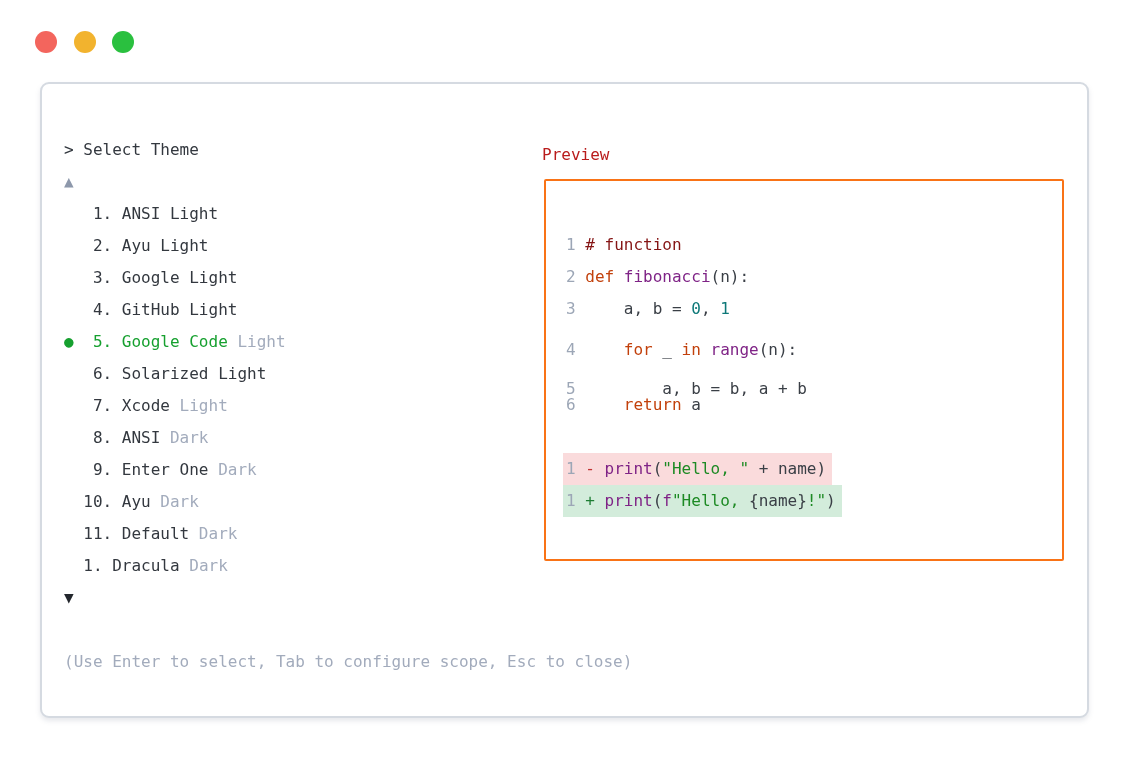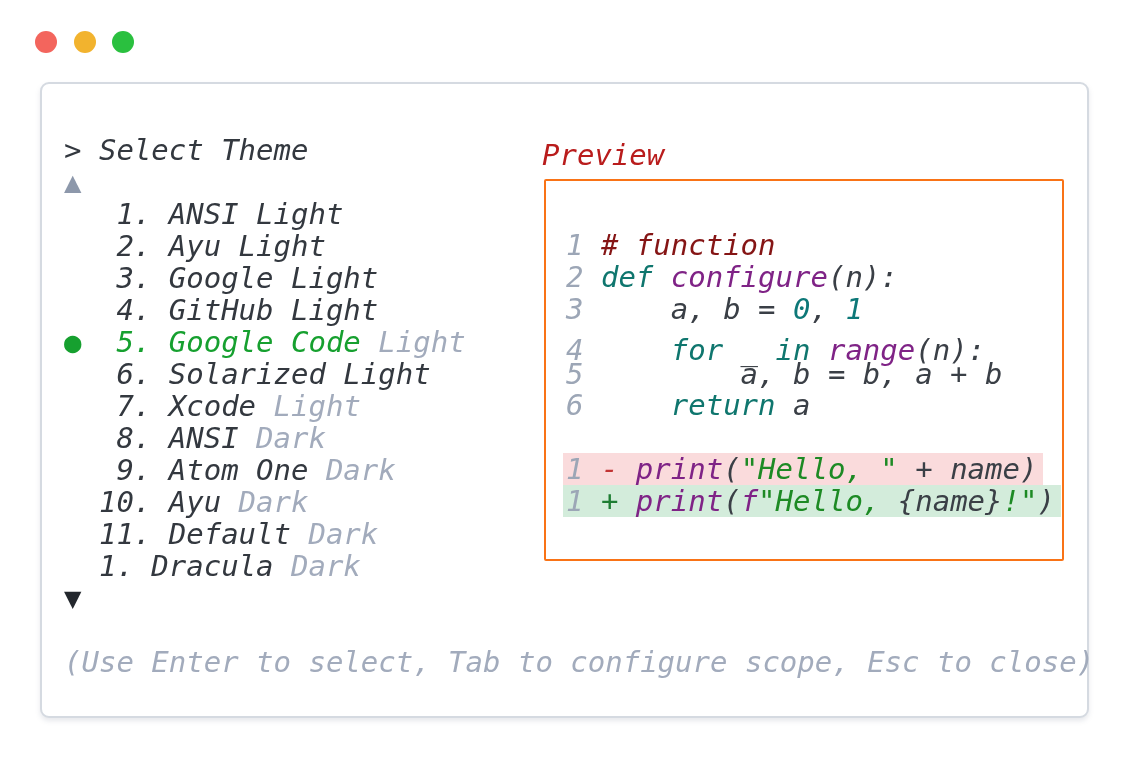--- a/index.html
+++ b/index.html
@@ -10,21 +10,21 @@
   .tl{position:absolute;width:22px;height:22px;border-radius:50%;top:31px;}
   .tl.close{left:35px;background:#f3655d;}
   .tl.min{left:74px;background:#f2b32e;}
   .tl.max{left:112px;background:#2ac03f;}
 
   .panel{
     position:absolute;left:40px;top:82px;width:1045px;height:632px;
     background:#ffffff;border:2px solid #d5dae1;border-radius:9px;
     box-shadow:0 3px 5px rgba(120,130,150,0.18);
   }
-  .mono{font-size:29px;line-height:32px;white-space:pre;font-style:italic;}
+  .mono{font-size:16px;line-height:32px;white-space:pre;}
   .dark{color:#33383f;}
 
   .prompt{position:absolute;left:22px;top:50px;}
   .arrow-up{position:absolute;left:22px;top:82px;color:#8d98ab;}
   .arrow-down{position:absolute;left:22px;top:498px;color:#23272d;}
   .hint{position:absolute;left:22px;top:562px;color:#a2abbc;}
 
   .trow{position:absolute;left:22px;height:32px;cursor:pointer;}
   .trow .marker{color:#16a02f;}
   .trow .num,.trow .name{color:#33383f;}
@@ -36,21 +36,21 @@
     position:absolute;left:502px;top:95px;width:516px;height:378px;
     border:2px solid #f97316;border-radius:2px;background:#ffffff;
   }
   .code{position:absolute;left:20px;top:48px;}
   .cline{position:absolute;left:0;height:32px;}
   .lwrap{display:inline-block;}
   .lwrap.bg-del{background:#fadbdc;padding:0 6px 0 3px;margin-left:-3px;}
   .lwrap.bg-add{background:#d3ecdb;padding:0 6px 0 3px;margin-left:-3px;}
   .lnum{color:#9ca6b6;}
   .pln{color:#3a3f46;}
-  .kwd{color:#0f766e;}
+  .kwd{color:#c2410c;}
   .typ{color:#7f2386;}
   .str{color:#1d8a24;}
   .com{color:#851515;}
   .lit{color:#0d7878;}
   .del{color:#c23434;}
   .add{color:#1e7d33;}
 </style>
 </head>
 <body>
 
@@ -63,35 +63,35 @@
   <div class="mono arrow-up">▲</div>
   <div>
       <div class="mono trow" style="top: 114px;"><span class="marker">  </span><span class="num"> 1. </span><span class="name">ANSI Light</span></div>
       <div class="mono trow" style="top: 146px;"><span class="marker">  </span><span class="num"> 2. </span><span class="name">Ayu Light</span></div>
       <div class="mono trow" style="top: 178px;"><span class="marker">  </span><span class="num"> 3. </span><span class="name">Google Light</span></div>
       <div class="mono trow" style="top: 210px;"><span class="marker">  </span><span class="num"> 4. </span><span class="name">GitHub Light</span></div>
       <div class="mono trow sel" style="top: 242px;"><span class="marker">● </span><span class="num"> 5. </span><span class="name">Google Code</span><span class="suffix"> Light</span></div>
       <div class="mono trow" style="top: 274px;"><span class="marker">  </span><span class="num"> 6. </span><span class="name">Solarized Light</span></div>
       <div class="mono trow" style="top: 306px;"><span class="marker">  </span><span class="num"> 7. </span><span class="name">Xcode</span><span class="suffix"> Light</span></div>
       <div class="mono trow" style="top: 338px;"><span class="marker">  </span><span class="num"> 8. </span><span class="name">ANSI</span><span class="suffix"> Dark</span></div>
-      <div class="mono trow" style="top: 370px;"><span class="marker">  </span><span class="num"> 9. </span><span class="name">Atom One</span><span class="suffix"> Dark</span></div>
+      <div class="mono trow" style="top: 370px;"><span class="marker">  </span><span class="num"> 9. </span><span class="name">Enter One</span><span class="suffix"> Dark</span></div>
       <div class="mono trow" style="top: 402px;"><span class="marker">  </span><span class="num">10. </span><span class="name">Ayu</span><span class="suffix"> Dark</span></div>
       <div class="mono trow" style="top: 434px; text-align: center;"><span class="marker">  </span><span class="num">11. </span><span class="name">Default</span><span class="suffix"> Dark</span></div>
       <div class="mono trow" style="top: 466px;"><span class="marker">  </span><span class="num">1. </span><span class="name">Dracula</span><span class="suffix"> Dark</span></div>
     </div>
   <div class="mono arrow-down">▼</div>
   <div class="mono hint">(Use Enter to select, Tab to configure scope, Esc to close)</div>
 
   <div class="mono preview-label">Preview</div>
   <div class="preview-box">
     <div class="code">
         <div class="mono cline" style="top: 0px;"><span class="lwrap"><span class="lnum">1 </span><span class="com"># function</span></span></div>
-        <div class="mono cline" style="top: 32px;"><span class="lwrap"><span class="lnum">2 </span><span class="kwd">def</span><span class="pln"> </span><span class="typ">configure</span><span class="pln">(n):</span></span></div>
+        <div class="mono cline" style="top: 32px;"><span class="lwrap"><span class="lnum">2 </span><span class="kwd">def</span><span class="pln"> </span><span class="typ">fibonacci</span><span class="pln">(n):</span></span></div>
         <div class="mono cline" style="top: 64px;"><span class="lwrap"><span class="lnum">3 </span><span class="pln">    a, b = </span><span class="lit">0</span><span class="pln">, </span><span class="lit">1</span></span></div>
         <div class="mono cline" style="top: 96px; margin-top: 9px;"><span class="lwrap"><span class="lnum">4 </span><span class="pln">    </span><span class="kwd">for</span><span class="pln"> _ </span><span class="kwd">in</span><span class="pln"> </span><span class="typ">range</span><span class="pln">(n):</span></span></div>
-        <div class="mono cline" style="top: 129px; text-align: right;"><span class="lwrap"><span class="lnum">5 </span><span class="pln">        a, b = b, a + b</span></span></div>
+        <div class="mono cline" style="top: 144px; text-align: right;"><span class="lwrap"><span class="lnum">5 </span><span class="pln">        a, b = b, a + b</span></span></div>
         <div class="mono cline" style="top: 160px;"><span class="lwrap"><span class="lnum">6 </span><span class="pln">    </span><span class="kwd">return</span><span class="pln"> a</span></span></div>
         <div class="mono cline" style="top: 192px;"><span class="lwrap"><span class="lnum"></span></span></div>
         <div class="mono cline" style="top: 224px;"><span class="lwrap bg-del"><span class="lnum">1 </span><span class="del">- </span><span class="typ">print</span><span class="pln">(</span><span class="str">"Hello, "</span><span class="pln"> + name)</span></span></div>
         <div class="mono cline" style="top: 256px;"><span class="lwrap bg-add"><span class="lnum">1 </span><span class="add">+ </span><span class="typ">print</span><span class="pln">(</span><span class="typ">f</span><span class="str">"Hello, </span><span class="pln">{name}</span><span class="str">!"</span><span class="pln">)</span></span></div>
       </div>
   </div>
 </div>
 
 </body></html>

